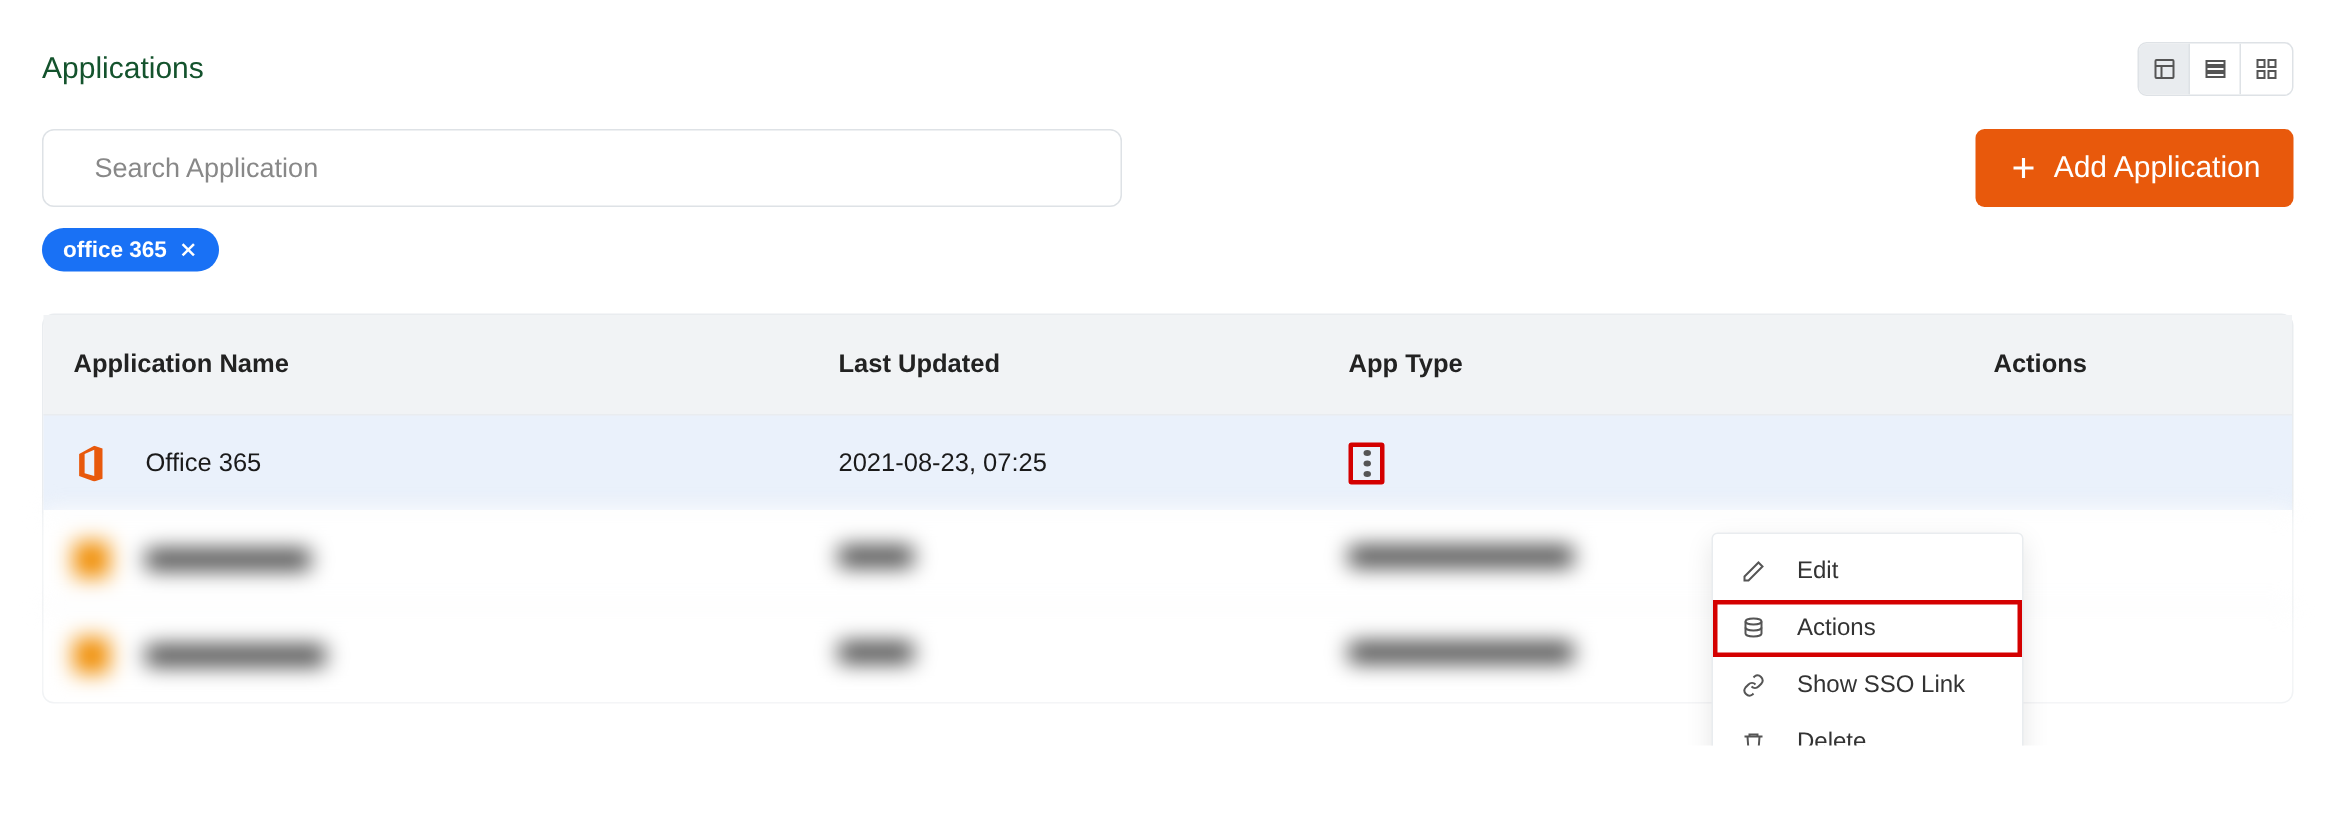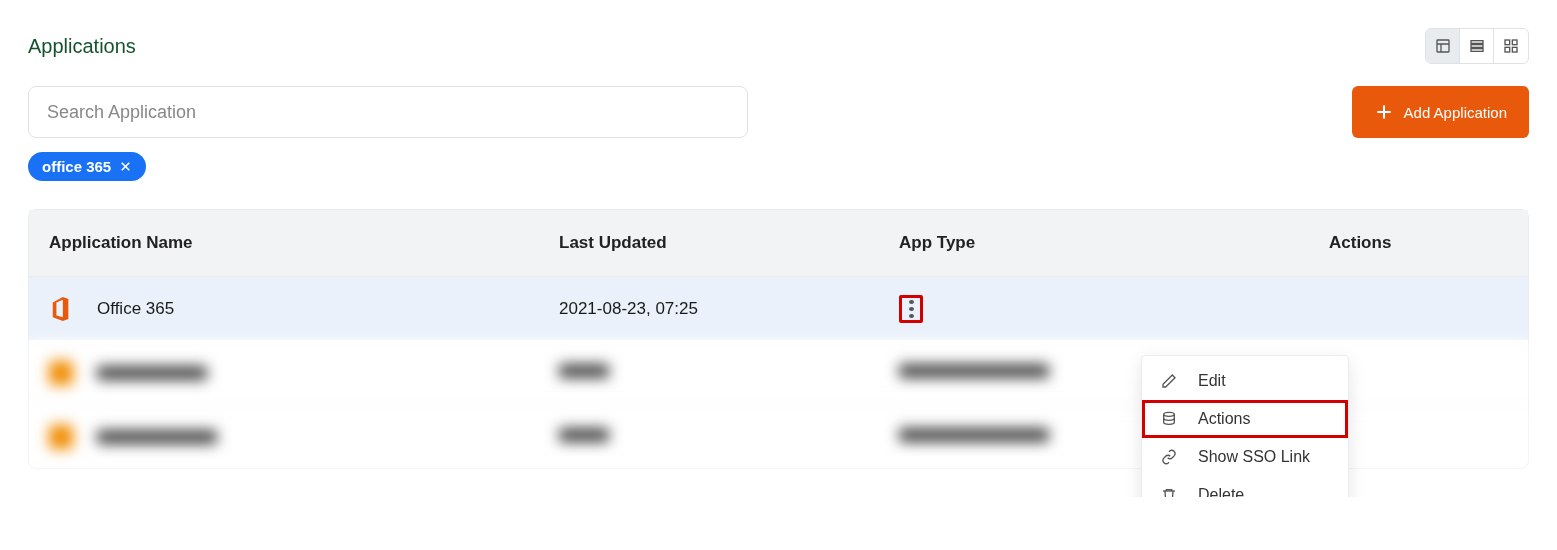--- a/index.html
+++ b/index.html
@@ -41,39 +41,39 @@
   .view-toggle.active { background: #e9ecef; }
   .controls-row {
     display: flex;
     justify-content: space-between;
     align-items: center;
     margin-bottom: 14px;
   }
   .search-input {
     width: 720px;
     height: 52px;
-    padding: 0 18px;
+    padding: 0 34px;
     font-size: 18px;
     border: 1px solid #dee2e6;
     border-radius: 8px;
     outline: none;
     color: #333;
   }
   .search-input::placeholder { color: #888; }
   .add-btn {
     display: flex;
     align-items: center;
     gap: 10px;
     background: #e8590c;
     color: #fff;
     border: none;
     border-radius: 6px;
     padding: 0 22px;
     height: 52px;
-    font-size: 15px;
+    font-size: 20px;
     font-weight: 500;
     cursor: pointer;
   }
   .filter-chip {
     display: inline-flex;
     align-items: center;
     gap: 8px;
     background: #1971f5;
     color: #fff;
     border-radius: 18px;

